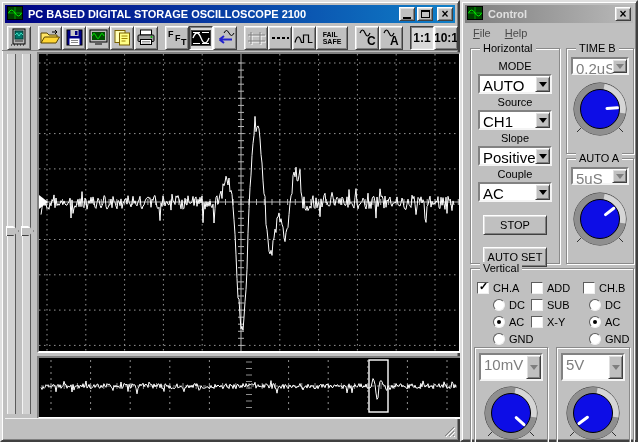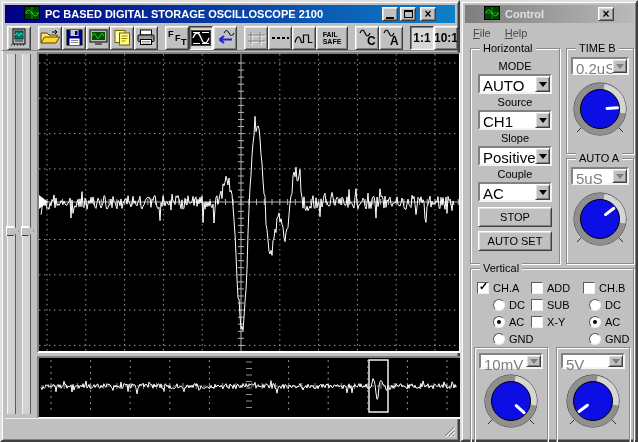--- a/index.html
+++ b/index.html
@@ -4,21 +4,21 @@
 <style>
   *{margin:0;padding:0;box-sizing:border-box;font-family:"Liberation Sans",sans-serif;}
   html,body{width:638px;height:442px;}
   body{background:#b0b0b0;position:relative;overflow:hidden;font-size:11px;color:#000;}
   .win{position:absolute;background:#c0c0c0;border:2px solid;border-color:#dfdfdf #404040 #404040 #dfdfdf;
        box-shadow:inset 1px 1px 0 #fff, inset -1px -1px 0 #808080;}
   #main-window{left:0;top:0;width:460px;height:442px;}
   #control-window{left:460px;top:0;width:178px;height:442px;}
 
   
-  .titlebar{height:18px;margin:3px 3px 0 3px;display:flex;align-items:center;padding:0 19px;gap:2px;}
+  .titlebar{height:18px;margin:3px 3px 0 3px;display:flex;align-items:center;padding:0 2px;gap:2px;}
   #main-titlebar{background:linear-gradient(90deg,#000082,#1080c8);}
   #control-titlebar{background:linear-gradient(90deg,#7e7e7e,#b9b9b9);}
   .title-text{flex:1;font-weight:bold;color:#fff;padding-left:3px;white-space:nowrap;overflow:hidden;font-size:11px;}
   #control-title{color:#e0e0e0;}
   .tb-btn{width:16px;height:14px;flex:none;display:flex;align-items:center;justify-content:center;position:relative;}
   .btn95{background:#c0c0c0;border:1px solid;border-color:#fff #404040 #404040 #fff;
          box-shadow:inset 1px 1px 0 #dfdfdf, inset -1px -1px 0 #808080;}
   .btn95.pressed{border-color:#404040 #fff #fff #404040;box-shadow:inset 1px 1px 0 #808080, inset -1px -1px 0 #dfdfdf;}
   .glyph-min{width:8px;height:2px;background:#000;margin-top:7px;}
   .glyph-max{width:9px;height:8px;border:1px solid #000;border-top-width:2px;}
@@ -62,32 +62,32 @@
   .stack{display:flex;flex-direction:column;align-items:center;padding-top:10px;}
   .fldlabel{height:15px;line-height:15px;}
   .combo{position:relative;width:74px;height:20px;background:#fff;border:2px solid;
          border-color:#828282 #f4f4f4 #f4f4f4 #828282;margin-bottom:1px;}
   .combo-text{position:absolute;left:3px;top:1px;font-size:15px;}
   .combo-btn{position:absolute;right:0;top:0;bottom:0;width:15px;display:flex;align-items:center;justify-content:center;}
   .combo-arrow{width:0;height:0;border:4px solid transparent;border-top:5px solid #000;margin-top:4px;}
   .combo.disabled .combo-text{color:#7e7e7e;}
   .combo.disabled .combo-arrow{border-top-color:#7e7e7e;}
   .combo.small{width:58px;height:18px;}
-  .push-btn{width:74px;height:20px;font-size:11px;display:flex;align-items:center;justify-content:center;margin-top:4px;}
+  .push-btn{width:64px;height:20px;font-size:11px;display:flex;align-items:center;justify-content:center;margin-top:12px;}
   .knob{width:58px;height:58px;margin-top:4px;}
 
   .vitem{position:absolute;display:flex;align-items:center;gap:4px;height:13px;white-space:nowrap;}
   .checkbox{width:12px;height:12px;background:#fff;border:1px solid;border-color:#5c5c5c #f0f0f0 #f0f0f0 #5c5c5c;flex:none;position:relative;}
   .checkbox.on::after{content:"✓";position:absolute;left:1px;top:-3px;font-size:11px;font-weight:bold;}
   .radio{width:12px;height:12px;border-radius:50%;background:#fff;border:1px solid;border-color:#5c5c5c #f0f0f0 #f0f0f0 #5c5c5c;flex:none;position:relative;}
   .radio.on::after{content:"";position:absolute;left:3px;top:3px;width:4px;height:4px;border-radius:50%;background:#000;}
   .vpanel{position:absolute;top:78px;bottom:-1px;width:74px;border:1px solid #8a8a8a;
           box-shadow:1px 1px 0 #fff, inset 1px 1px 0 #fff;display:flex;flex-direction:column;align-items:center;}
   #vpanel-a{left:3px;} #vpanel-b{left:85px;}
-  .vpanel .combo{width:64px;height:16px;margin-top:5px;}
+  .vpanel .combo{width:64px;height:28px;margin-top:5px;}
   .vpanel .knob{margin-top:2px;}
 </style>
 </head>
 <body>
 
 <div class="win" id="main-window">
 
   <div class="titlebar" id="main-titlebar">
     <span id="app-icon"><svg width="16" height="14" viewBox="0 0 16 14">
           <rect x="0.5" y="0.5" width="15" height="13" fill="#004000" stroke="#000"></rect>

